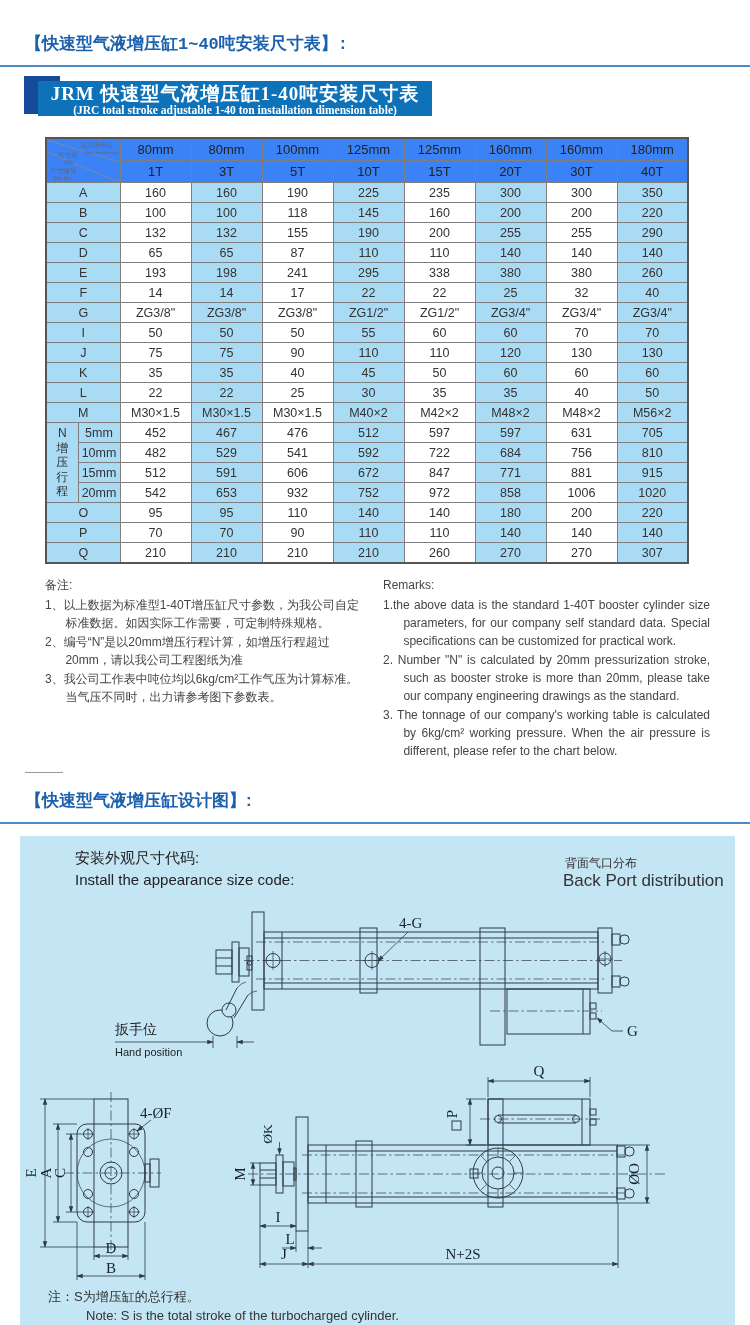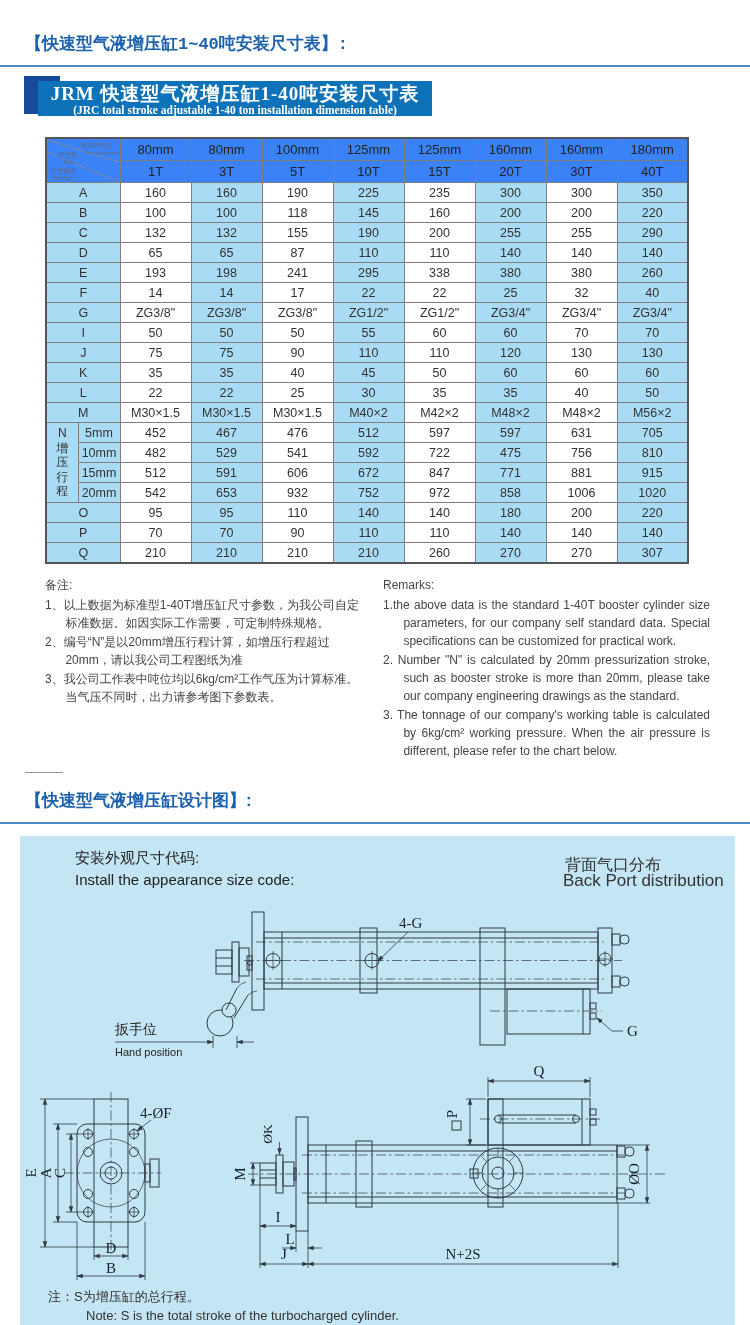--- a/index.html
+++ b/index.html
@@ -32,21 +32,21 @@
   .notes-cn{width:322px;}
   .notes-en{width:327px;text-align:justify;}
   .notes-title{margin-bottom:2px;}
   .note-item{padding-left:1.7em;text-indent:-1.7em;margin-top:1px;}
   .short-line{width:38px;border-top:1px solid #9a9a9a;margin:12px 0 0 25px;}
   .second-title{margin-top:16px;}
   
   .panel{position:relative;width:715px;height:533px;background:#c4e5f4;margin:12px 0 0 20px;}
   .panel-cn{position:absolute;left:55px;top:13px;font-size:15px;color:#222;}
   .panel-en{position:absolute;left:55px;top:35px;font-size:15px;color:#222;text-align:center;}
-  .bp-cn{position:absolute;left:545px;top:19px;font-size:16px;color:#333;font-family:Liberation Sans, sans-serif;}
+  .bp-cn{position:absolute;left:545px;top:19px;font-size:12px;color:#333;font-family:Liberation Sans, sans-serif;}
   .bp-en{position:absolute;left:543px;top:35px;font-size:17px;color:#333;}
   .panel svg.tech{position:absolute;left:0;top:56px;}
   .p-note-cn{position:absolute;left:28px;top:452px;font-size:13px;color:#333;}
   .p-note-en{position:absolute;left:28px;top:472px;font-size:13px;color:#333;margin-left:38px;}
   
   .draw{fill:none;stroke:#2f3b44;stroke-width:1;}
   .thin{stroke-width:0.7;}
   .dim{fill:none;stroke:#2f3b44;stroke-width:0.8;}
   .cl{stroke-dasharray:10 3 2.5 3;stroke-width:0.7;}
   .lab{font-family:"Liberation Serif",serif;font-size:15px;fill:#16202a;}
@@ -269,21 +269,21 @@
           <td>631</td>
           <td class="alt">705</td>
         </tr>
         <tr>
           <th class="rowlab mm">10mm</th>
           <td>482</td>
           <td class="alt">529</td>
           <td>541</td>
           <td class="alt">592</td>
           <td>722</td>
-          <td class="alt">475</td>
+          <td class="alt">684</td>
           <td>756</td>
           <td class="alt">810</td>
         </tr>
         <tr>
           <th class="rowlab mm">15mm</th>
           <td>512</td>
           <td class="alt">591</td>
           <td>606</td>
           <td class="alt">672</td>
           <td>847</td>

